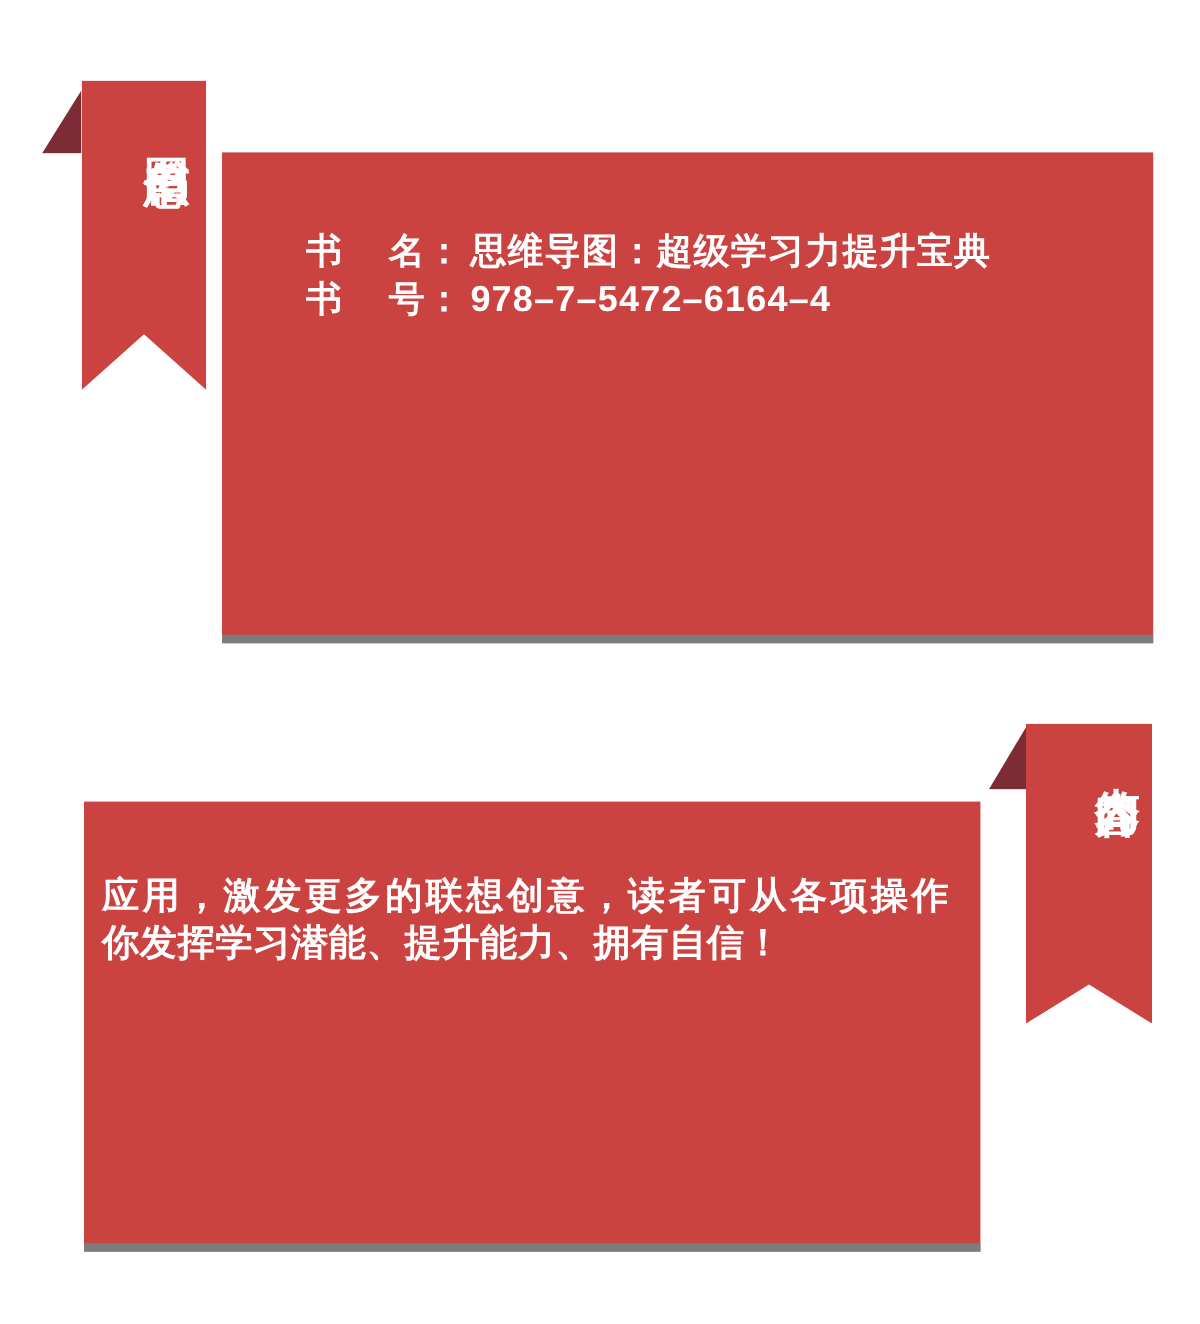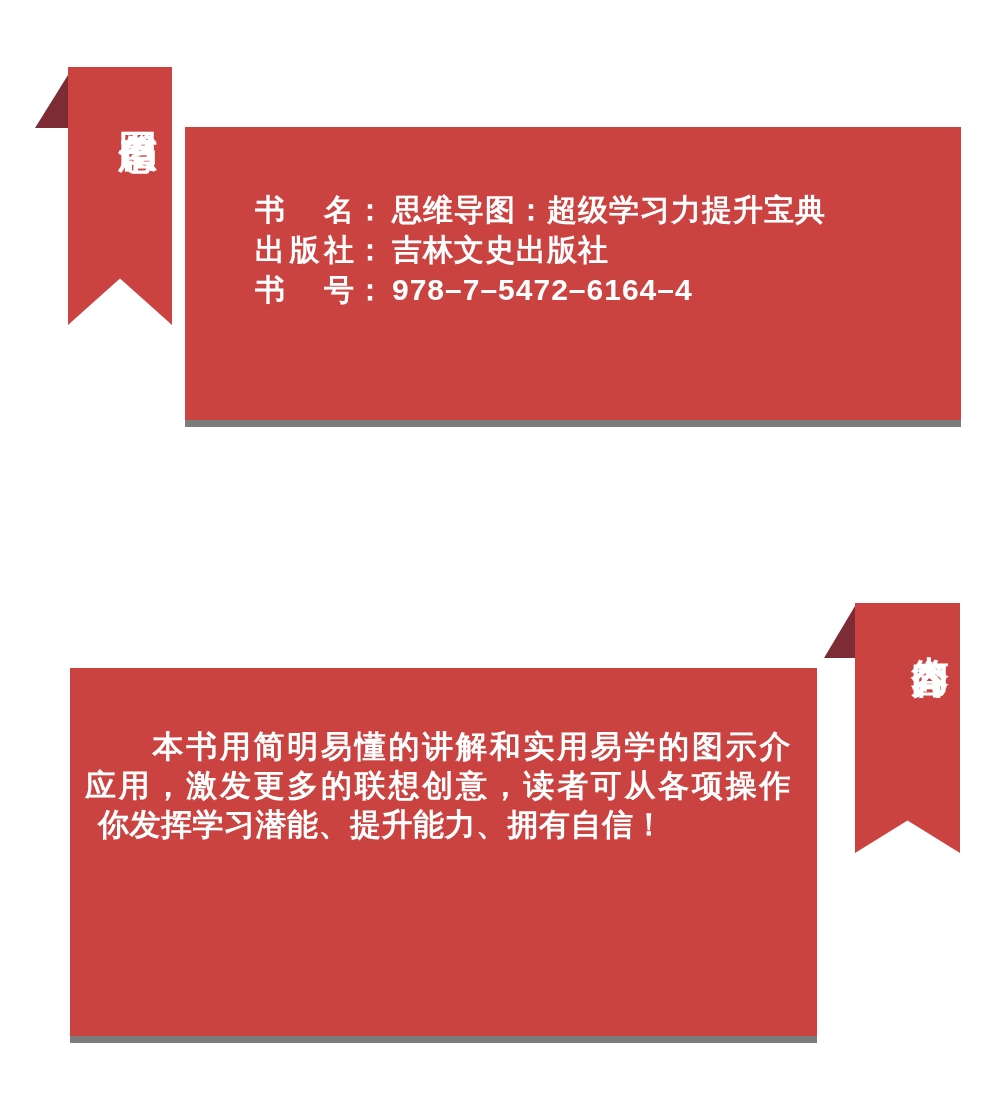--- a/index.html
+++ b/index.html
@@ -51,21 +51,21 @@
   }
   #ribbon1-label { left: 44px; top: 34px; }
   #ribbon2-label { left: 49px; top: 23px; }
 
   
   .panel {
     position: absolute;
     background: var(--red);
     border-bottom: 7px solid var(--shadow-gray);
   }
-  #panel-book-info { left: 185px; top: 127px; width: 776px; height: 300px; }
+  #panel-book-info { left: 185px; top: 127px; width: 776px; height: 409px; }
   #panel-intro     { left: 70px;  top: 668px; width: 747px; height: 375px; }
 
   
   .fields {
     position: absolute;
     left: 70px; top: 63px;
     color: var(--text-white);
     font-weight: bold;
     font-size: 30px;
     line-height: 40px;
@@ -93,21 +93,20 @@
     line-height: 39px;
     letter-spacing: 0.5px;
   }
   .paragraph-line {
     text-align: justify;
     text-align-last: justify;
   }
   .paragraph-line.last-line {
     text-align: right;
     text-align-last: left;
-    margin-left: 13px;
   }
 </style>
 </head>
 <body>
 
 <div class="canvas">
 
   <div class="ribbon-fold" id="ribbon1-fold"></div>
   <div class="ribbon-body" id="ribbon1-body">
     <div class="ribbon-label" id="ribbon1-label">图书信息</div>
@@ -115,37 +114,33 @@
 
   <div class="panel" id="panel-book-info">
     <div class="fields">
 
       <div class="field-row">
         <span class="field-label">书名</span><span class="field-colon">：</span><span class="field-value">思维导图：超级学习力提升宝典</span>
       </div>
 
 
 
-      <div class="field-row">
-        <span class="field-label">出版社</span><span class="field-colon">：</span><span class="field-value">吉林文史出版社</span>
-      </div>
 
       <div class="field-row">
         <span class="field-label">书号</span><span class="field-colon">：</span><span class="field-value">978–7–5472–6164–4</span>
       </div>
 
     </div>
   </div>
 
   <div class="ribbon-fold" id="ribbon2-fold"></div>
   <div class="ribbon-body" id="ribbon2-body">
     <div class="ribbon-label" id="ribbon2-label">内容简介</div>
   </div>
 
   <div class="panel" id="panel-intro">
     <div class="paragraph">
-      <div class="paragraph-line">　　本书用简明易懂的讲解和实用易学的图示介</div>
       <div class="paragraph-line">应用，激发更多的联想创意，读者可从各项操作</div>
       <div class="paragraph-line last-line">你发挥学习潜能、提升能力、拥有自信！</div>
     </div>
   </div>
 
 </div>
 
 </body></html>

